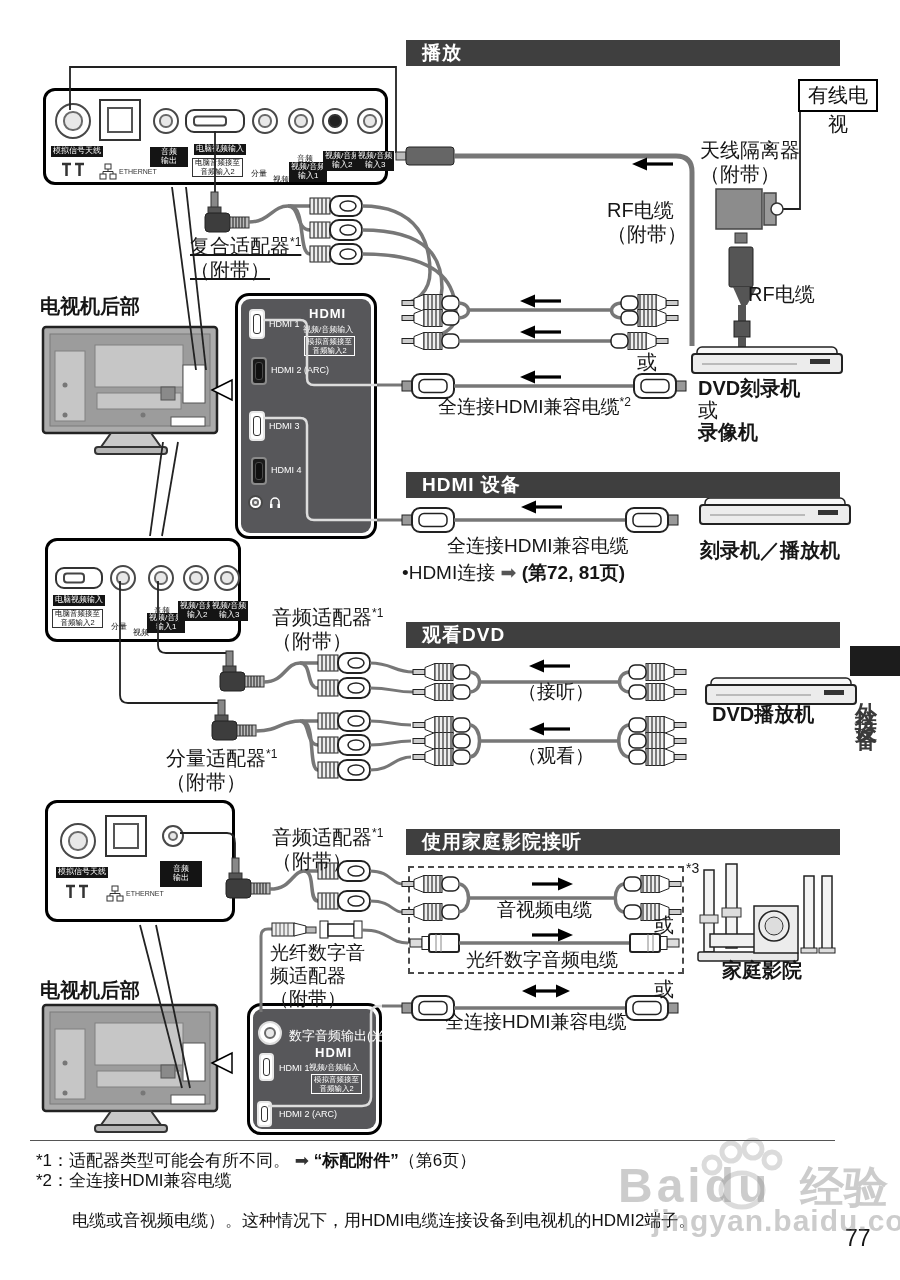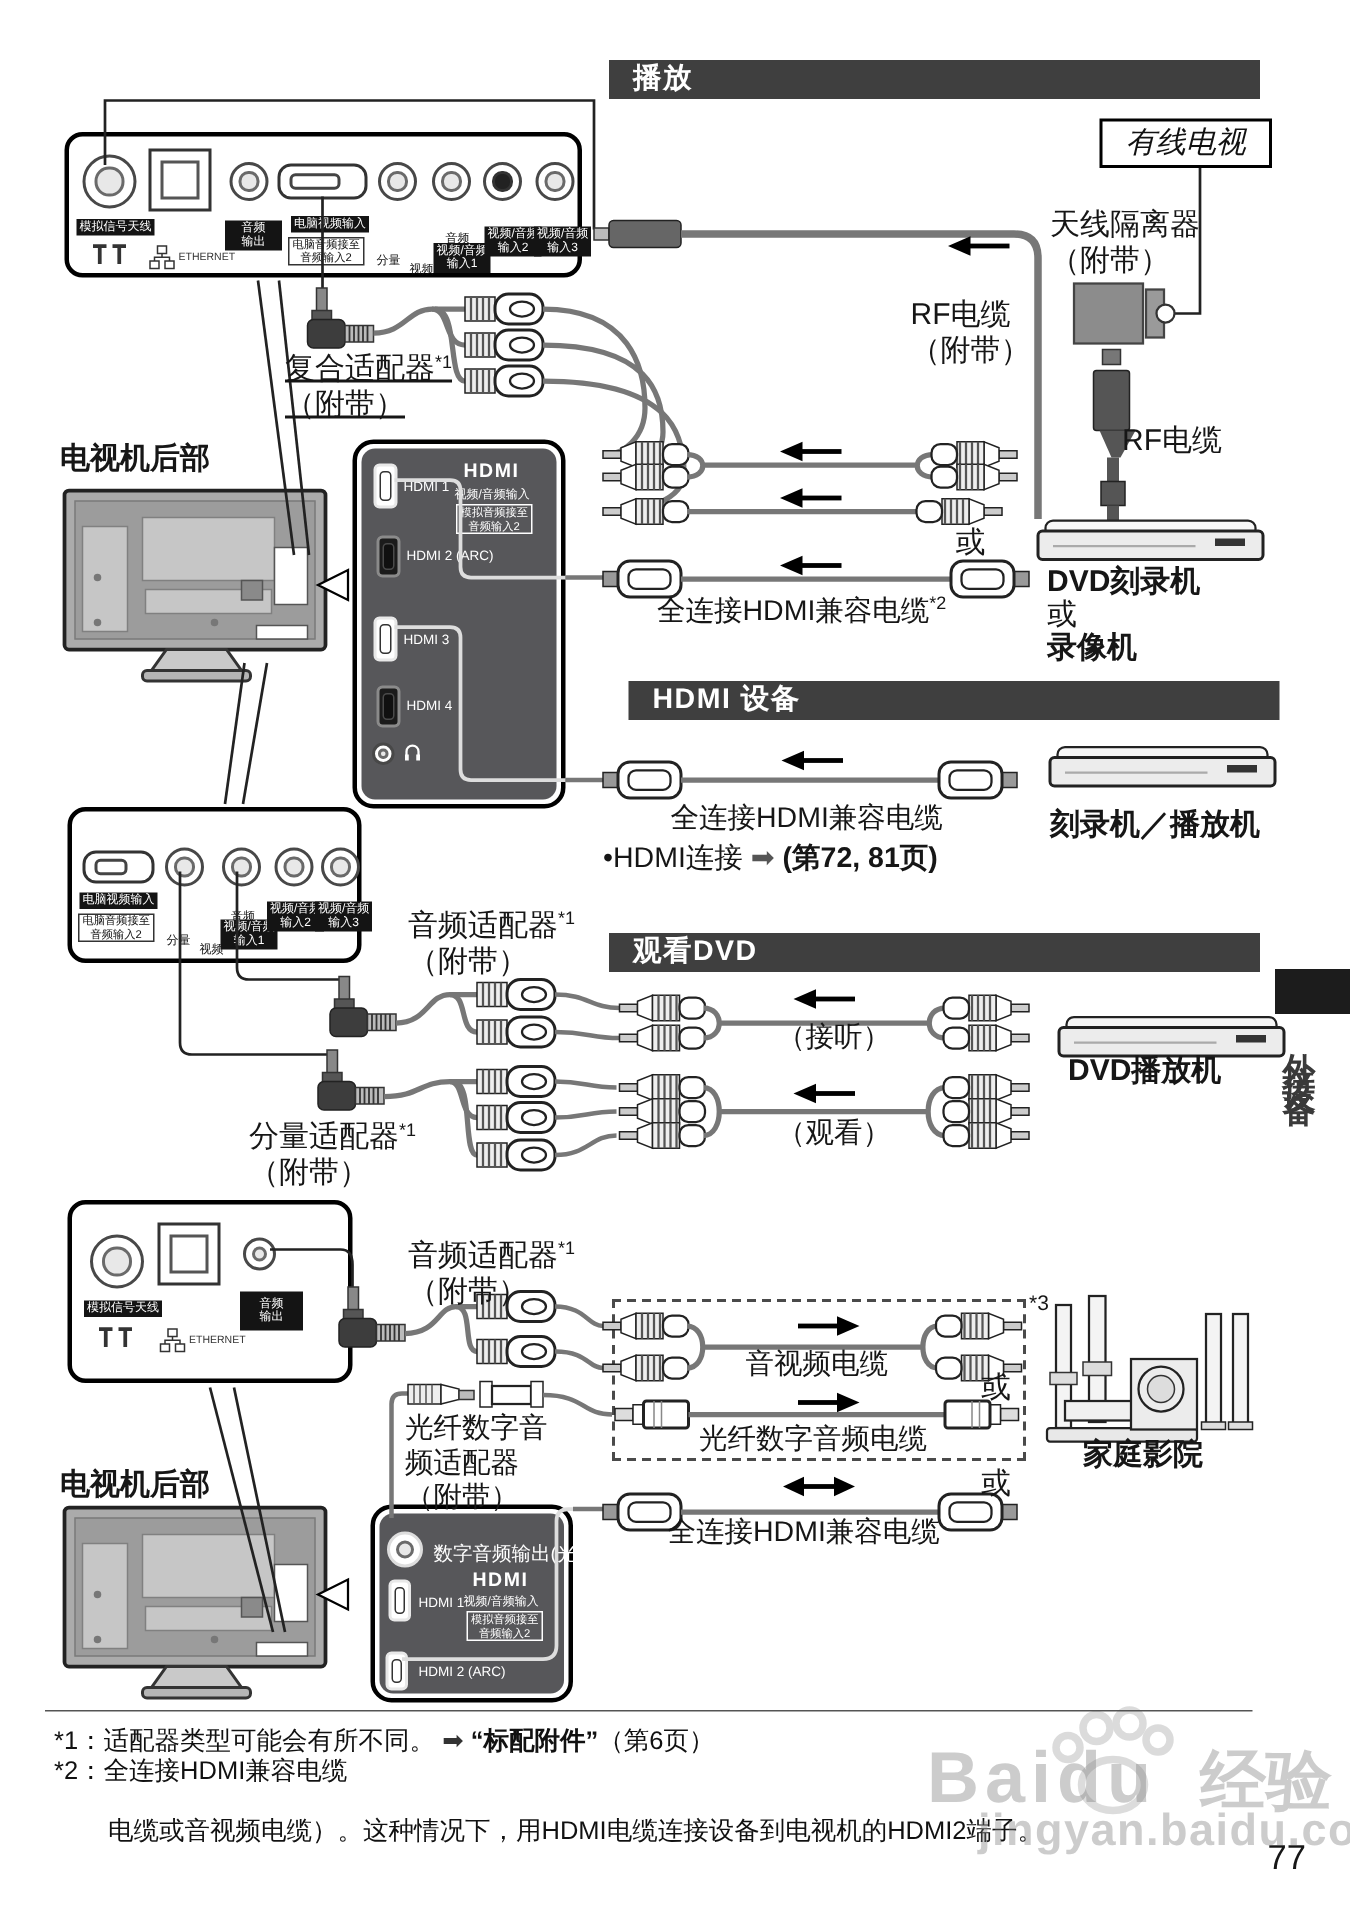--- a/index.html
+++ b/index.html
@@ -200,21 +200,21 @@
       <div class="hsub" style="left:56px;top:53px;">视频/音频输入</div>
       <div class="hwbox" style="left:58px;top:65px;">
         <div>模拟音频接至</div>
           <div>音频输入2</div>
       </div>
       <div class="hport" style="left:4px;top:92px;width:15px;height:26px;"></div>
       <div class="hlabel" style="left:26px;top:100px;">HDMI 2 (ARC)</div>
     </div>
   </div>
 
-  <div class="box-label" style="left:733px;top:79px;width:115px;height:33px;line-height:29px;font-style:italic;">
+  <div class="box-label" style="left:798px;top:79px;width:80px;height:33px;line-height:29px;">
     <span>有线电视</span>
   </div>
 
   <div class="dashedbox" style="left:408px;top:866px;width:276px;height:108px;"></div>
 
   <div class="sidetab" style="left:850px;top:646px;width:50px;height:30px;"></div>
   <div class="sidetext" style="left:851px;top:684px;">外接设备</div>
 </div>
 
 <svg class="overlay" width="900" height="1280" viewBox="0 0 900 1280">
@@ -477,25 +477,28 @@
     <circle cx="753" cy="1149" r="9"></circle>
       <circle cx="772" cy="1160" r="8"></circle>
   </g>
 </svg>
 
 <div class="txt-layer">
 
   <div class="bar" style="top:40px;">
     <span>播放</span>
   </div>
-  <div class="bar" style="top:454px;margin-left:13px;">
+  <div class="bar" style="top:472px;">
     <span>HDMI 设备</span>
   </div>
   <div class="bar" style="top:622px;">
     <span>观看DVD</span>
+  </div>
+  <div class="bar" style="top:829px;">
+    <span>使用家庭影院接听</span>
   </div>
 
   <div class="t" style="left:700px;top:138px;">
     <div>天线隔离器</div>
     <div>（附带）</div>
   </div>
   <div class="t" style="left:607px;top:198px;">
     <div>RF电缆</div>
     <div>（附带）</div>
   </div>

